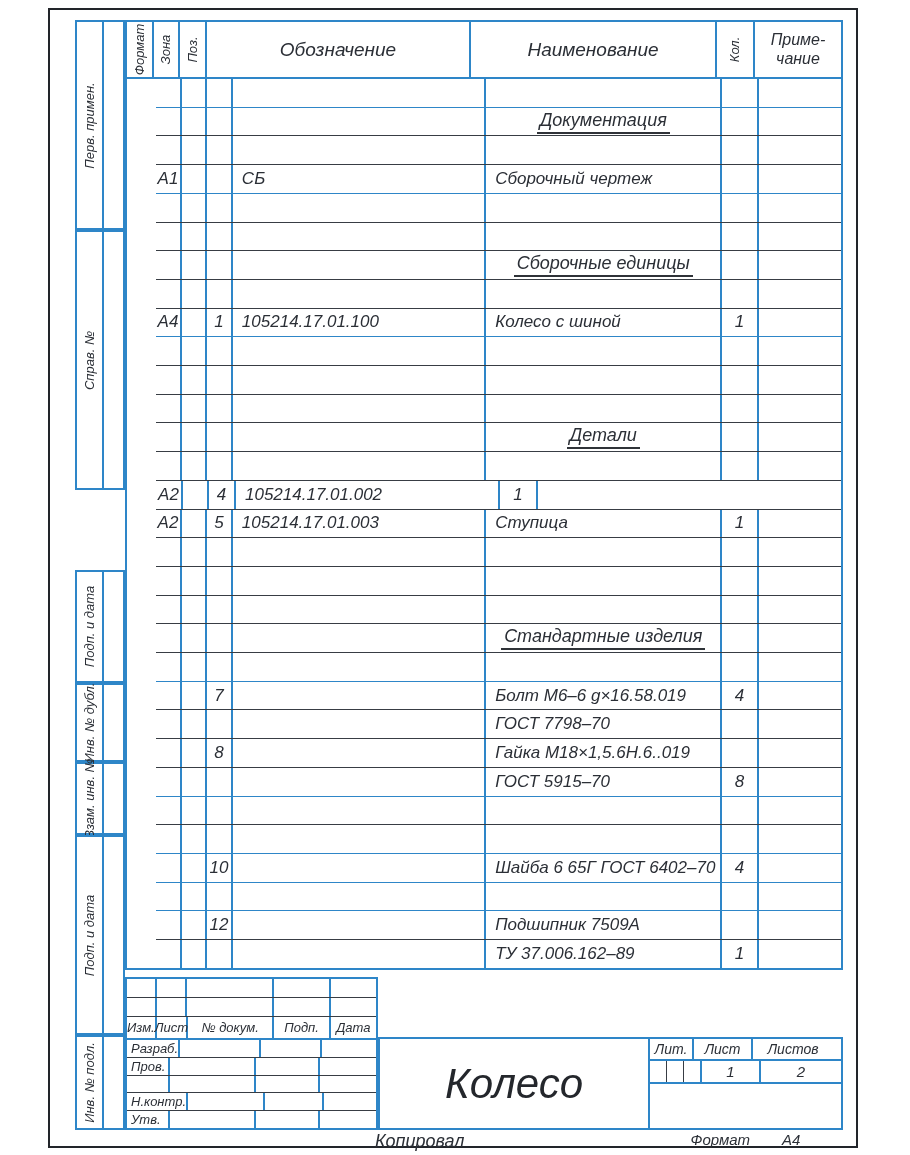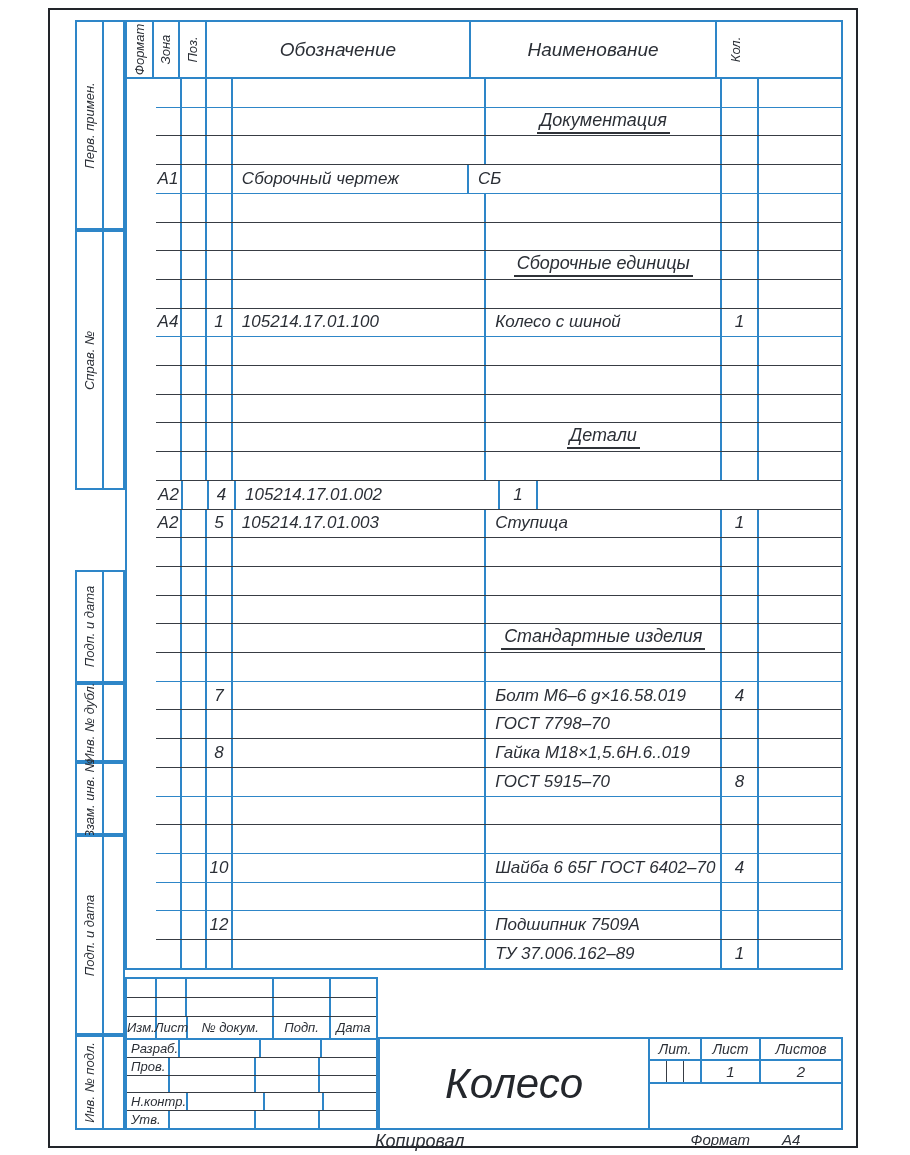--- a/index.html
+++ b/index.html
@@ -65,21 +65,21 @@
     border:2px solid var(--blue);box-sizing:border-box;display:flex;background:#fff;}
   .tb-title{width:270px;box-sizing:border-box;border-right:2px solid var(--blue);
     display:flex;align-items:center;justify-content:center;}
   .tb-title-text{font-size:42px;color:#24272c;}
   .tb-lls{flex:1;display:flex;flex-direction:column;}
   .lls-head{display:flex;height:22px;flex:none;border-bottom:2px solid var(--blue);box-sizing:border-box;}
   .lls-vals{display:flex;height:23px;flex:none;border-bottom:2px solid var(--blue);box-sizing:border-box;}
   .lls-cell{box-sizing:border-box;border-right:2px solid var(--blue);display:flex;
     align-items:center;justify-content:center;font-size:14px;}
   .lls-cell:last-child{border-right:none;border-radius:9px;}
-  .w-lit{width:52px}.w-sheet{width:59px}.w-sheets{width:80px}
+  .w-lit{width:44px}.w-sheet{width:59px}.w-sheets{width:80px}
   .lit-sub{display:flex;width:52px;box-sizing:border-box;border-right:2px solid var(--blue);}
   .lit-sub div{flex:1;box-sizing:border-box;border-right:1px solid var(--thin);}
   .lit-sub div:last-child{border-right:none;}
   .lls-rest{flex:1;}
   .val{font-size:15px;}
   
   .footer-copied{position:absolute;left:375px;top:1131px;width:190px;text-align:left;font-size:18px;}
   .footer-format{position:absolute;left:648px;top:1131px;width:195px;display:flex;
     justify-content:center;gap:32px;font-size:15px;}
 </style>
@@ -145,20 +145,26 @@
         </div>
       <div class="hc c-desig">
         <span class="htext">Обозначение</span>
         </div>
       <div class="hc c-name">
         <span class="htext">Наименование</span>
         </div>
       <div class="hc c-qty">
         <span class="hrot">Кол.</span>
         </div>
+      <div class="hc c-note">
+        <div class="hnote">
+          <div>Приме-</div>
+          <div>чание</div>
+        </div>
+        </div>
     </div>
     <div class="spec-body">
         <div class="srow blue">
           <div class="c c-fmt center"></div>
           <div class="c c-zone center"></div>
           <div class="c c-pos center"></div>
           <div class="c c-desig left"></div>
           <div class="c c-name left"></div>
           <div class="c c-qty center"></div>
           <div class="c c-note"></div>
@@ -180,22 +186,22 @@
           <div class="c c-pos center"></div>
           <div class="c c-desig left"></div>
           <div class="c c-name left"></div>
           <div class="c c-qty center"></div>
           <div class="c c-note"></div>
         </div>
         <div class="srow blue">
           <div class="c c-fmt center">А1</div>
           <div class="c c-zone center"></div>
           <div class="c c-pos center"></div>
+          <div class="c c-desig left">СБ</div>
           <div class="c c-name left">Сборочный чертеж</div>
-          <div class="c c-desig left">СБ</div>
           <div class="c c-qty center"></div>
           <div class="c c-note"></div>
         </div>
         <div class="srow">
           <div class="c c-fmt center"></div>
           <div class="c c-zone center"></div>
           <div class="c c-pos center"></div>
           <div class="c c-desig left"></div>
           <div class="c c-name left"></div>
           <div class="c c-qty center"></div>

